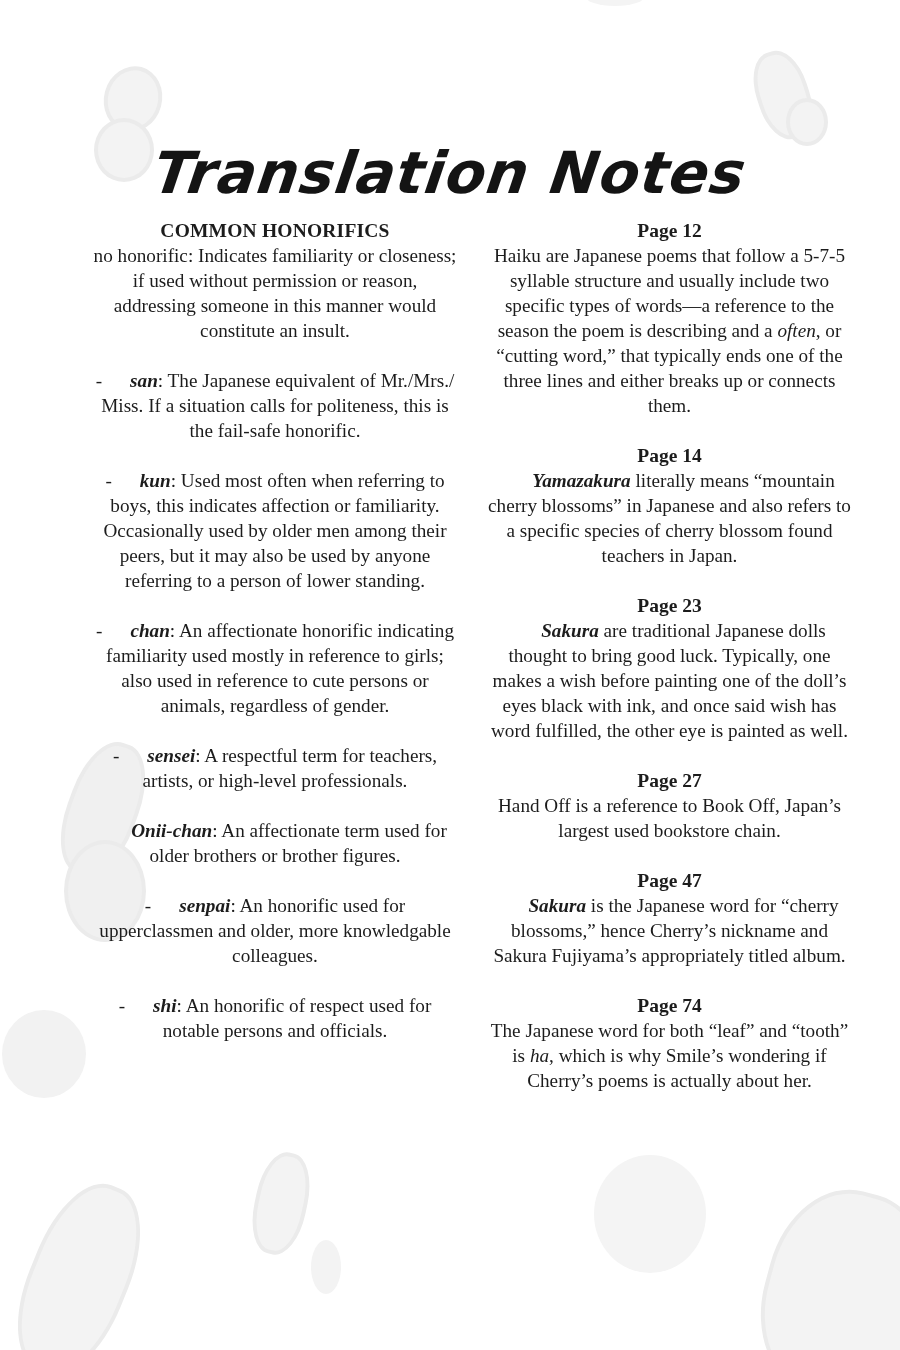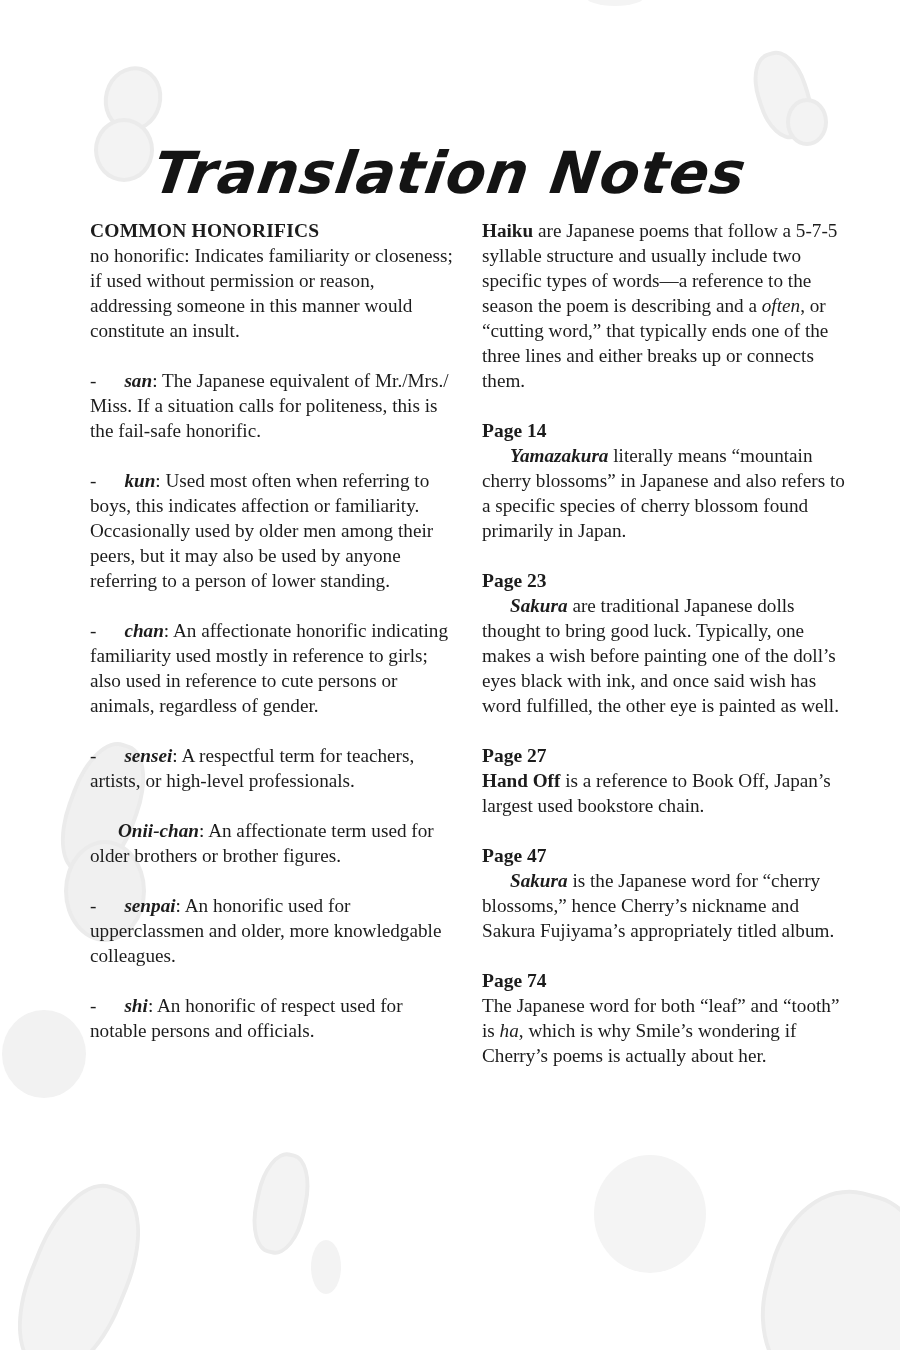--- a/index.html
+++ b/index.html
@@ -41,33 +41,34 @@
       transform: skewX(-8deg);
       z-index: 1;
     }
     .col {
       position: absolute;
       top: 218px;
       z-index: 1;
       font-family: "Liberation Serif", serif;
       font-size: 19.2px;
       line-height: 25px;
+      text-align: center;
     }
     .col-left { left: 90px; width: 370px; }
     .col-right { left: 482px; width: 375px; }
     .entry { margin: 0 0 25px 0; }
     .entry p { margin: 0; }
     .heading {
       font-weight: bold;
       font-size: 19.5px;
       display: block;
     }
     .col-left .heading { letter-spacing: 0.2px; }
     .term { font-weight: bold; font-style: italic; margin-left: 28px; }
-    .term-bold { font-weight: bold; }
+    .term-bold { font-weight: normal; }
     .em { font-style: italic; }
     .col-right .entry { margin-bottom: 25px; }
   </style>
 </head>
 <body>
 
 <div class="deco">
   <div class="blob" style="left:104px;top:66px;width:50px;height:58px;transform:rotate(15deg);"></div>
   <div class="blob" style="left:94px;top:118px;width:52px;height:56px;"></div>
   <div class="blob" style="left:757px;top:50px;width:44px;height:82px;transform:rotate(-18deg);border-radius:45%;"></div>
@@ -115,26 +116,27 @@
     <p><span>-</span><span class="term">senpai</span><span>: </span><span>An honorific used for upperclassmen and older, more knowledgable colleagues.</span></p>
   </div>
 
   <div class="entry">
     <p><span>-</span><span class="term">shi</span><span>: </span><span>An honorific of respect used for notable persons and officials.</span></p>
   </div>
 </div>
 
 <div class="col col-right">
   <div class="entry">
+    <span class="heading">Page 12</span>
     <p><span class="term-bold">Haiku</span><span> are Japanese poems that follow a 5-7-5 syllable structure and usually include two specific types of words—a reference to the season the poem is describing and a </span><span class="em">often</span><span>, or “cutting word,” that typically ends one of the three lines and either breaks up or connects them.</span></p>
   </div>
 
   <div class="entry">
     <span class="heading">Page 14</span>
-    <p><span class="term">Yamazakura</span><span> literally means “mountain cherry blossoms” in Japanese and also refers to a specific species of cherry blossom found primarily in Japan.</span></p>
+    <p><span class="term">Yamazakura</span><span> literally means “mountain cherry blossoms” in Japanese and also refers to a specific species of cherry blossom found teachers in Japan.</span></p>
   </div>
 
   <div class="entry">
     <span class="heading">Page 23</span>
     <p><span class="term">Sakura</span><span> are traditional Japanese dolls thought to bring good luck. Typically, one makes a wish before painting one of the doll’s eyes black with ink, and once said wish has word fulfilled, the other eye is painted as well.</span></p>
   </div>
 
   <div class="entry">
     <span class="heading">Page 27</span>
     <p><span class="term-bold">Hand Off</span><span> is a reference to Book Off, Japan’s largest used bookstore chain.</span></p>

